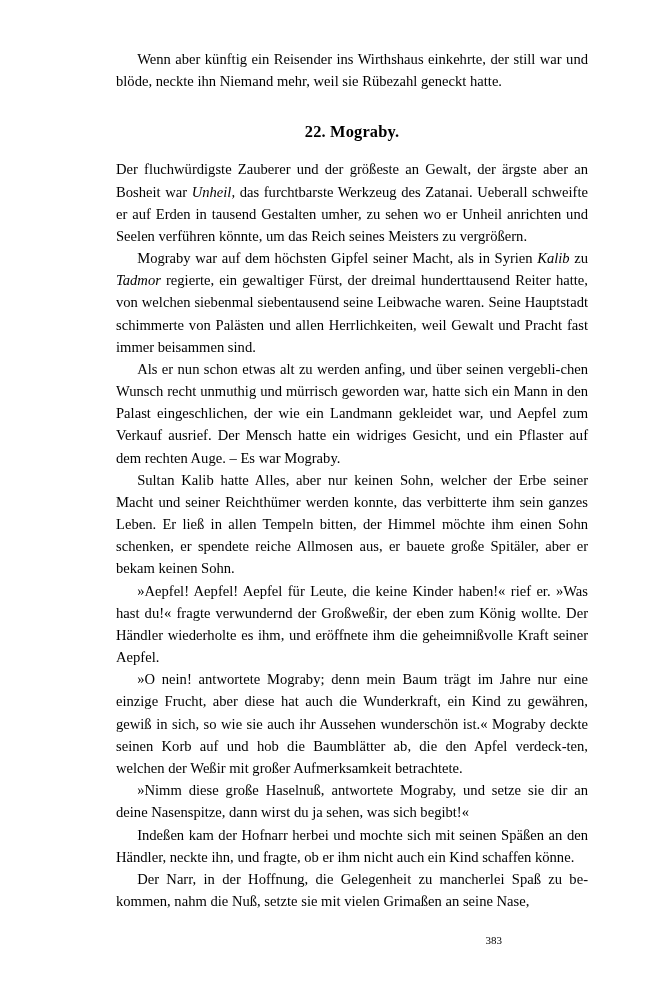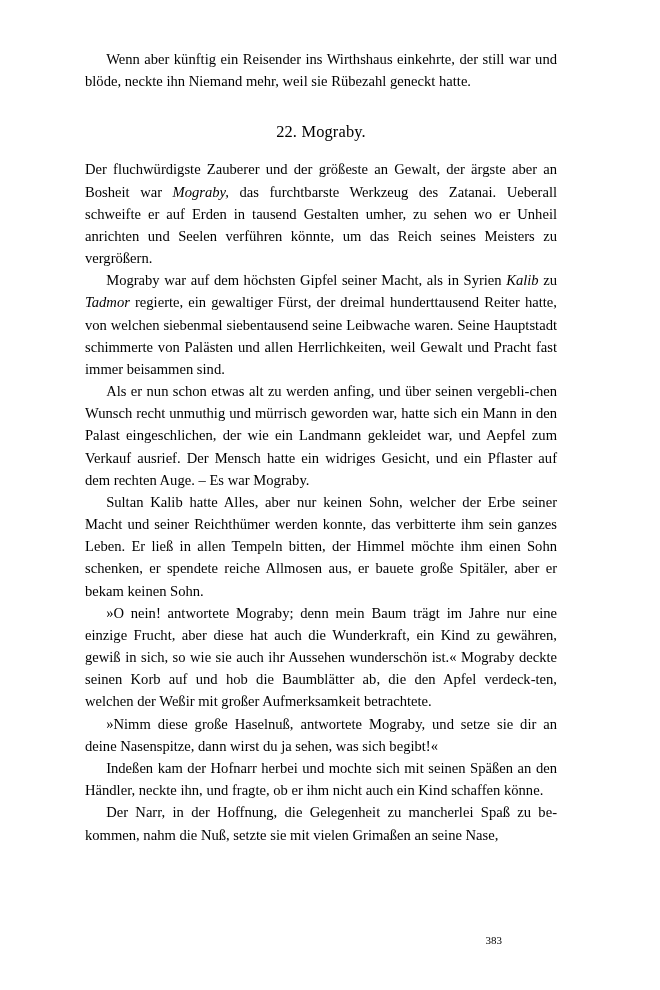--- a/index.html
+++ b/index.html
@@ -15,40 +15,40 @@
     position: relative;
     overflow: hidden;
   }
   .page {
     position: absolute;
     left: 0;
     top: 0;
     width: 596px;
     height: 990px;
     box-sizing: border-box;
-    padding: 48px 94px 0 85px;
+    padding: 48px 94px 0 116px;
   }
   .content {
     width: 472px;
   }
   p {
     margin: 0;
     font-size: 14.6px;
     line-height: 1.52;
     text-align: justify;
     text-justify: inter-word;
     hyphens: manual;
   }
   p.indent {
     text-indent: 1.45em;
   }
   .chapter-title {
     text-align: center;
     font-size: 16.4px;
-    font-weight: normal;
+    font-weight: bold;
     margin: 30px 0 16px 0;
     letter-spacing: 0.01em;
   }
   .para-block p + p {
     margin-top: 0;
   }
   em {
     font-style: italic;
   }
   .page-number {
@@ -66,24 +66,25 @@
 <body>
 
 <div class="page">
   <div class="content">
 
     <p class="indent first-para">Wenn aber künftig ein Reisender ins Wirthshaus einkehrte, der still war und blöde, neckte ihn Niemand mehr, weil sie Rübezahl geneckt hatte.</p>
 
     <h2 class="chapter-title">22. Mograby.</h2>
 
     <div class="para-block">
-        <p class="">Der fluchwürdigste Zauberer und der größeste an Gewalt, der ärgste aber an Bosheit war <em>Mograby,</em> das furchtbarste Werkzeug des Zatanai. Ueberall schweifte er auf Erden in tausend Gestalten umher, zu sehen wo er Unheil anrichten und Seelen verführen könnte, um das Reich seines Meisters zu vergrößern.</p>
+        <p class="">Der fluchwürdigste Zauberer und der größeste an Gewalt, der ärgste aber an Bosheit war <em>Unheil,</em> das furchtbarste Werkzeug des Zatanai. Ueberall schweifte er auf Erden in tausend Gestalten umher, zu sehen wo er Unheil anrichten und Seelen verführen könnte, um das Reich seines Meisters zu vergrößern.</p>
         <p class="indent">Mograby war auf dem höchsten Gipfel seiner Macht, als in Syrien <em>Kalib</em> zu <em>Tadmor</em> regierte, ein gewaltiger Fürst, der dreimal hunderttausend Reiter hatte, von welchen siebenmal siebentausend seine Leibwache waren. Seine Hauptstadt schimmerte von Palästen und allen Herrlichkeiten, weil Gewalt und Pracht fast immer beisammen sind.</p>
         <p class="indent">Als er nun schon etwas alt zu werden anfing, und über seinen vergebli-chen Wunsch recht unmuthig und mürrisch geworden war, hatte sich ein Mann in den Palast eingeschlichen, der wie ein Landmann gekleidet war, und Aepfel zum Verkauf ausrief. Der Mensch hatte ein widriges Gesicht, und ein Pflaster auf dem rechten Auge. – Es war Mograby.</p>
         <p class="indent">Sultan Kalib hatte Alles, aber nur keinen Sohn, welcher der Erbe seiner Macht und seiner Reichthümer werden konnte, das verbitterte ihm sein ganzes Leben. Er ließ in allen Tempeln bitten, der Himmel möchte ihm einen Sohn schenken, er spendete reiche Allmosen aus, er bauete große Spitäler, aber er bekam keinen Sohn.</p>
+        <p class="indent">»Aepfel! Aepfel! Aepfel für Leute, die keine Kinder haben!« rief er. »Was hast du!« fragte verwundernd der Großweßir, der eben zum König wollte. Der Händler wiederholte es ihm, und eröffnete ihm die geheimnißvolle Kraft seiner Aepfel.</p>
         <p class="indent">»O nein! antwortete Mograby; denn mein Baum trägt im Jahre nur eine einzige Frucht, aber diese hat auch die Wunderkraft, ein Kind zu gewähren, gewiß in sich, so wie sie auch ihr Aussehen wunderschön ist.« Mograby deckte seinen Korb auf und hob die Baumblätter ab, die den Apfel verdeck-ten, welchen der Weßir mit großer Aufmerksamkeit betrachtete.</p>
         <p class="indent">»Nimm diese große Haselnuß, antwortete Mograby, und setze sie dir an deine Nasenspitze, dann wirst du ja sehen, was sich begibt!«</p>
         <p class="indent">Indeßen kam der Hofnarr herbei und mochte sich mit seinen Späßen an den Händler, neckte ihn, und fragte, ob er ihm nicht auch ein Kind schaffen könne.</p>
         <p class="indent">Der Narr, in der Hoffnung, die Gelegenheit zu mancherlei Spaß zu be-kommen, nahm die Nuß, setzte sie mit vielen Grimaßen an seine Nase,</p>
       </div>
 
   </div>
 
   <div class="page-number">383</div>
 </div>

